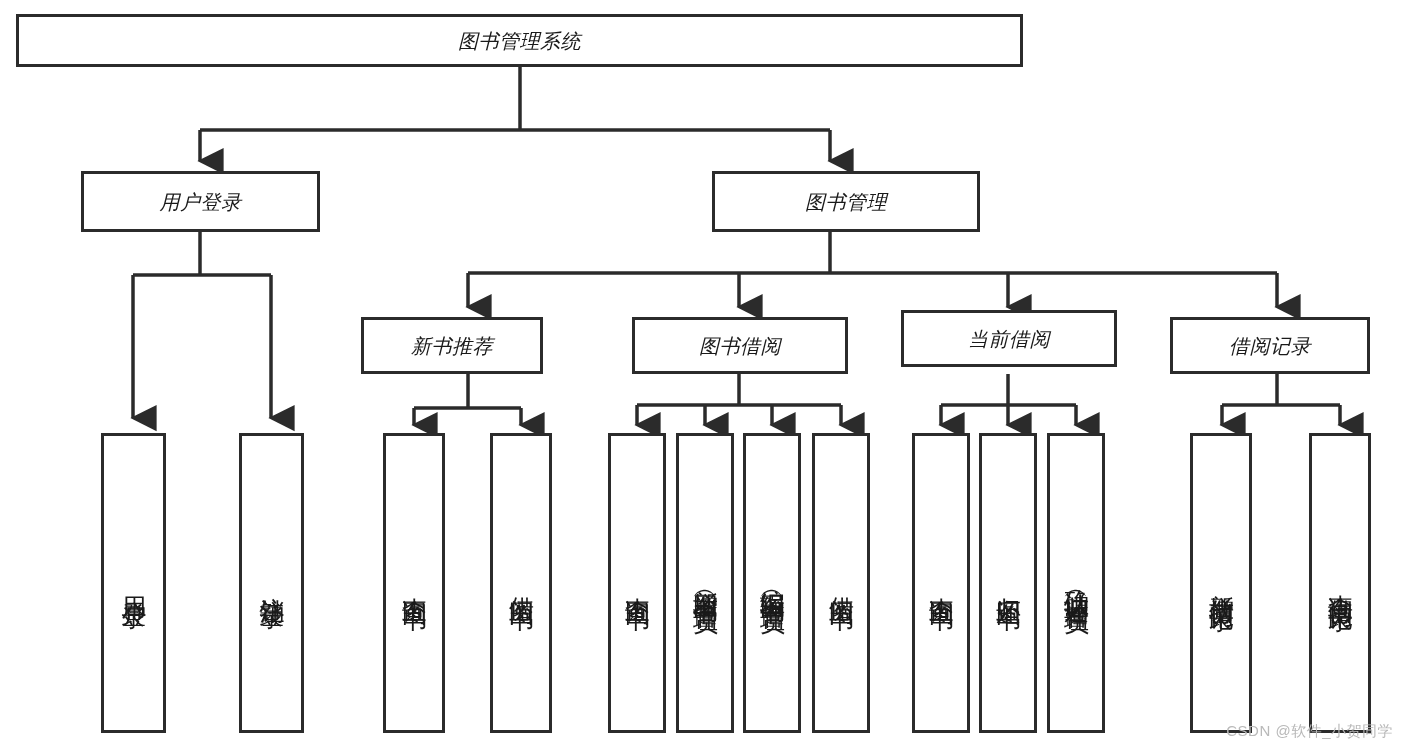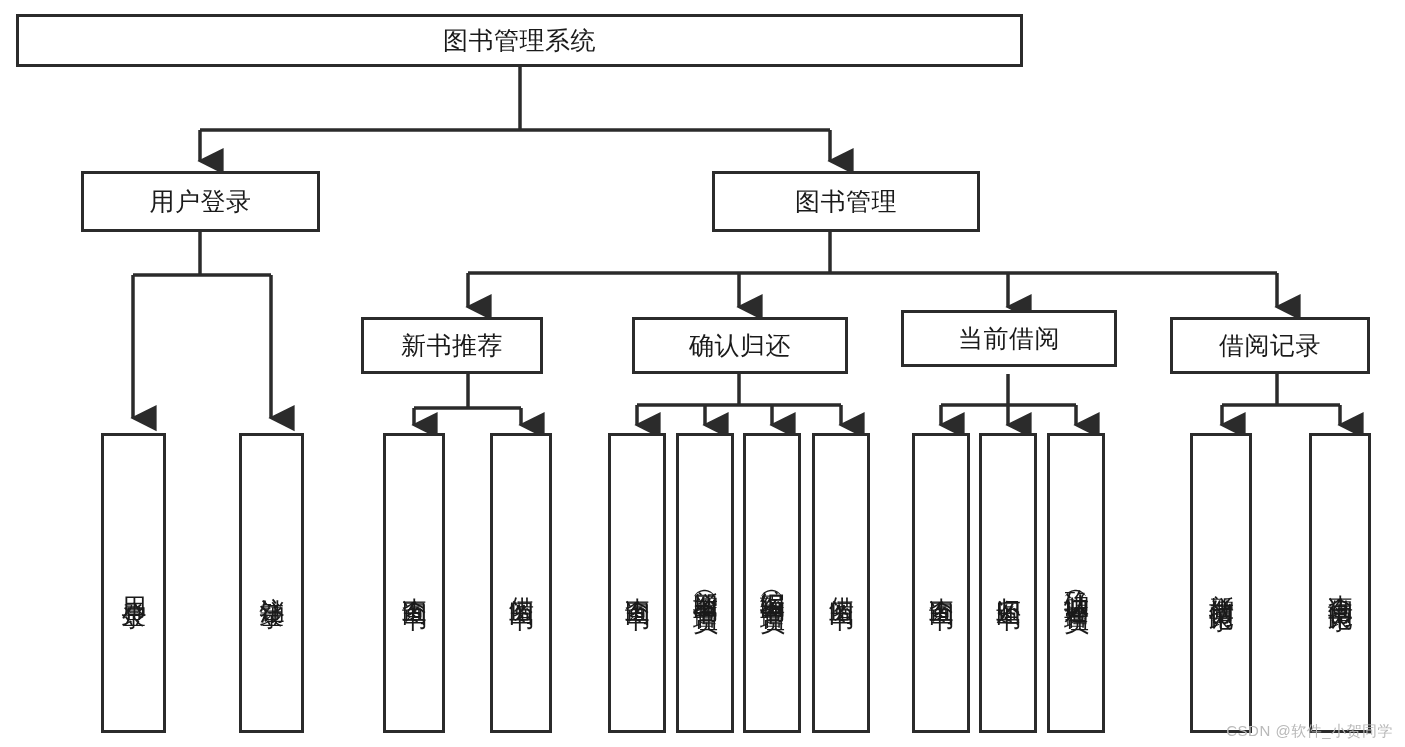--- a/index.html
+++ b/index.html
@@ -28,25 +28,26 @@
     position: absolute;
     box-sizing: border-box;
     border: 3px solid #2b2b2b;
     background: #ffffff;
     display: flex;
     align-items: center;
     justify-content: center;
     overflow: hidden;
   }
   .node-label-h {
-    font-size: 25px;
+    font-size: 20px;
     color: #1a1a1a;
     line-height: 1.1;
     white-space: nowrap;
     letter-spacing: 0.5px;
+    font-style: italic;
   }
   .node-label-v {
     font-size: 25px;
     color: #1a1a1a;
     writing-mode: vertical-rl;
     text-orientation: upright;
     line-height: 1.35;
     letter-spacing: 3px;
     white-space: nowrap;
   }
@@ -128,21 +129,21 @@
 
   <div class="node-box" style="left:712px; top:171px; width:268px; height:61px;">
     <span class="node-label-h">图书管理</span>
   </div>
 
   <div class="node-box" style="left:361px; top:317px; width:182px; height:57px;">
     <span class="node-label-h">新书推荐</span>
   </div>
 
   <div class="node-box" style="left:632px; top:317px; width:216px; height:57px;">
-    <span class="node-label-h">确认归还</span>
+    <span class="node-label-h">图书借阅</span>
   </div>
 
   <div class="node-box" style="left:901px; top:310px; width:216px; height:57px;">
     <span class="node-label-h">当前借阅</span>
   </div>
 
   <div class="node-box" style="left:1170px; top:317px; width:200px; height:57px;">
     <span class="node-label-h">借阅记录</span>
   </div>
 

